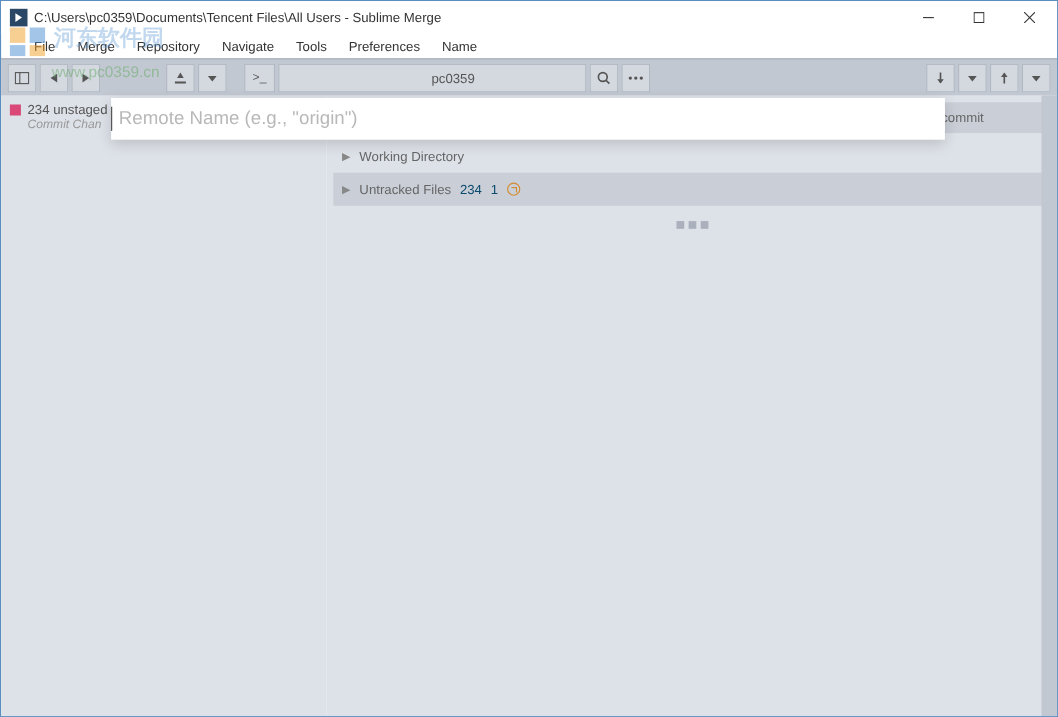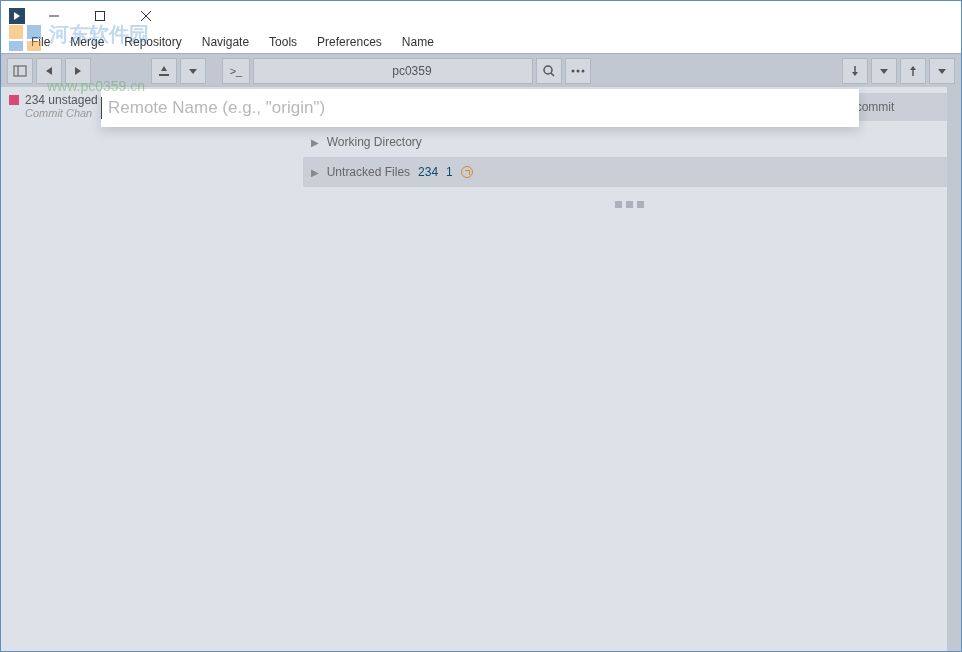--- a/index.html
+++ b/index.html
@@ -48,34 +48,35 @@
 
     
     .palette { position: absolute; top: 88px; left: 100px; right: 102px; height: 38px; background: #fff; display: flex; align-items: center; box-shadow: 0 4px 12px rgba(0,0,0,0.15); z-index: 50; }
     .palette-badge { background:#e2e2e2; color:#333; padding:6px 10px; font-size:17px; margin:0 4px 0 6px; }
     .palette-input { flex:1; border:none; outline:none; font-size:17px; color:#333; padding:0 4px; }
     .palette-input::placeholder { color:#b8b8b8; }
     .cursor-bar { width:1px; height:22px; background:#444; margin-right:2px; }
 
     
     .watermark { position:absolute; top:20px; left:0; font-size:20px; font-weight:bold; color:rgba(76,142,210,0.35); pointer-events:none; z-index:60; font-family: "Microsoft YaHei", sans-serif; }
-    .watermark-sub { position:absolute; top:56px; left:46px; font-size:14px; color:rgba(100,170,100,0.5); pointer-events:none; z-index:60;margin-top:21px; }
+    .watermark-sub { position:absolute; top:56px; left:46px; font-size:14px; color:rgba(100,170,100,0.5); pointer-events:none; z-index:60; }
     .wm-logo { position:absolute; top:18px; left:4px; z-index:60; pointer-events:none; }
 
     svg { display:block; }
   </style>
 </head>
 <body>
 
 <div class="titlebar">
   <div class="app-icon">
     <svg viewBox="0 0 10 10">
         <polygon points="2,1 8,5 2,9" fill="#fff"></polygon>
       </svg>
   </div>
+  <div class="title-text">C:\Users\pc0359\Documents\Tencent Files\All Users - Sublime Merge</div>
   <div class="win-controls">
     <div class="win-btn">
         <svg width="10" height="10">
           <line x1="0" y1="5" x2="10" y2="5" stroke="#333" stroke-width="1"></line>
         </svg>
       </div>
     <div class="win-btn">
         <svg width="10" height="10">
           <rect x="0.5" y="0.5" width="9" height="9" fill="none" stroke="#333" stroke-width="1"></rect>
         </svg>

